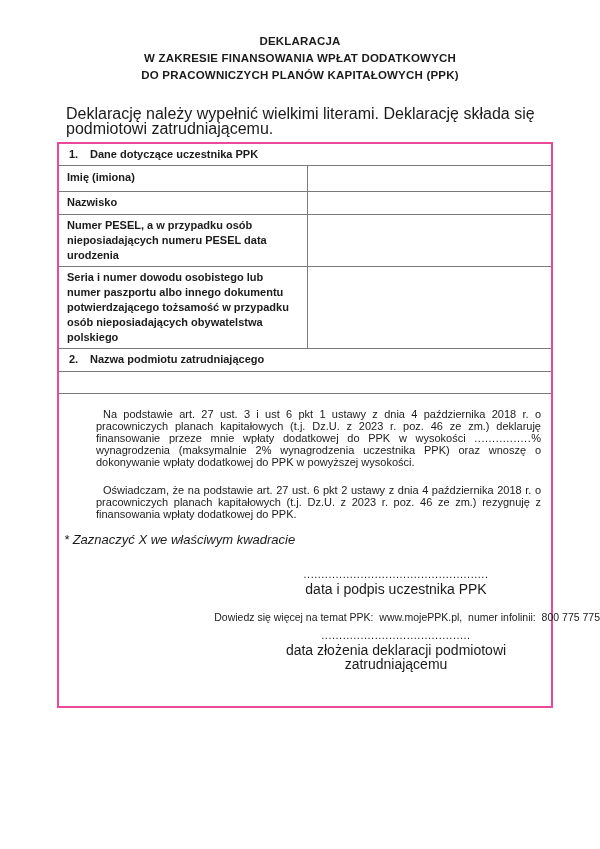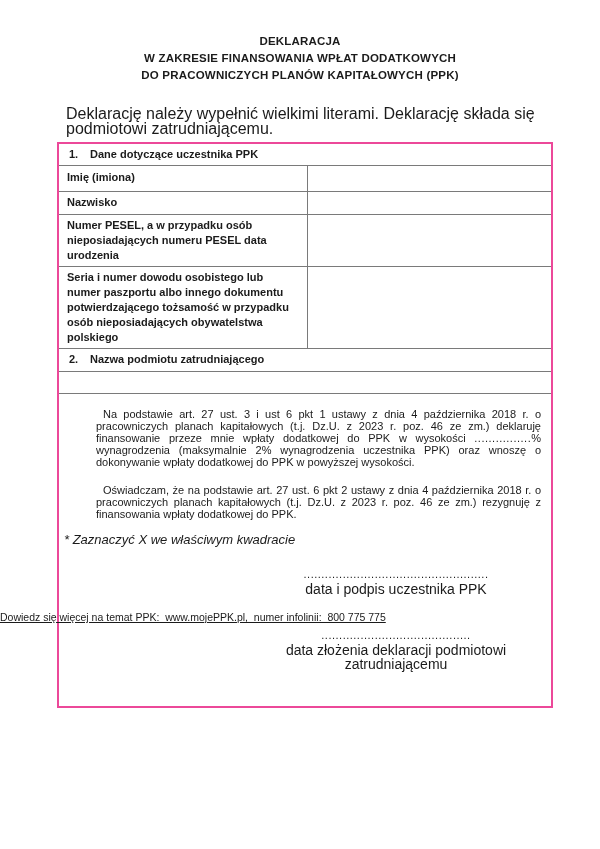--- a/index.html
+++ b/index.html
@@ -59,24 +59,23 @@
   .sig-block.first { margin-top: 22px; }
   .sig-block.second { margin-top: 33px; }
   .sig-dots { font-size: 11px; line-height: 12px; letter-spacing: 0.5px; white-space: nowrap; }
   .sig-label { font-size: 14px; line-height: 14px; margin-top: 2px; }
 
   
   .footer {
     position: absolute;
     left: 0; right: 0;
     bottom: 26px;
-    text-align: left;
+    text-align: right;
     font-size: 10.5px;
     white-space: pre-wrap;
-    text-decoration: underline;
   }
 </style>
 </head>
 <body>
 
 <div class="page">
 
   <div class="title-block">
     <div class="title-line">DEKLARACJA</div>
     <div class="title-line">W ZAKRESIE FINANSOWANIA WPŁAT DODATKOWYCH</div>

